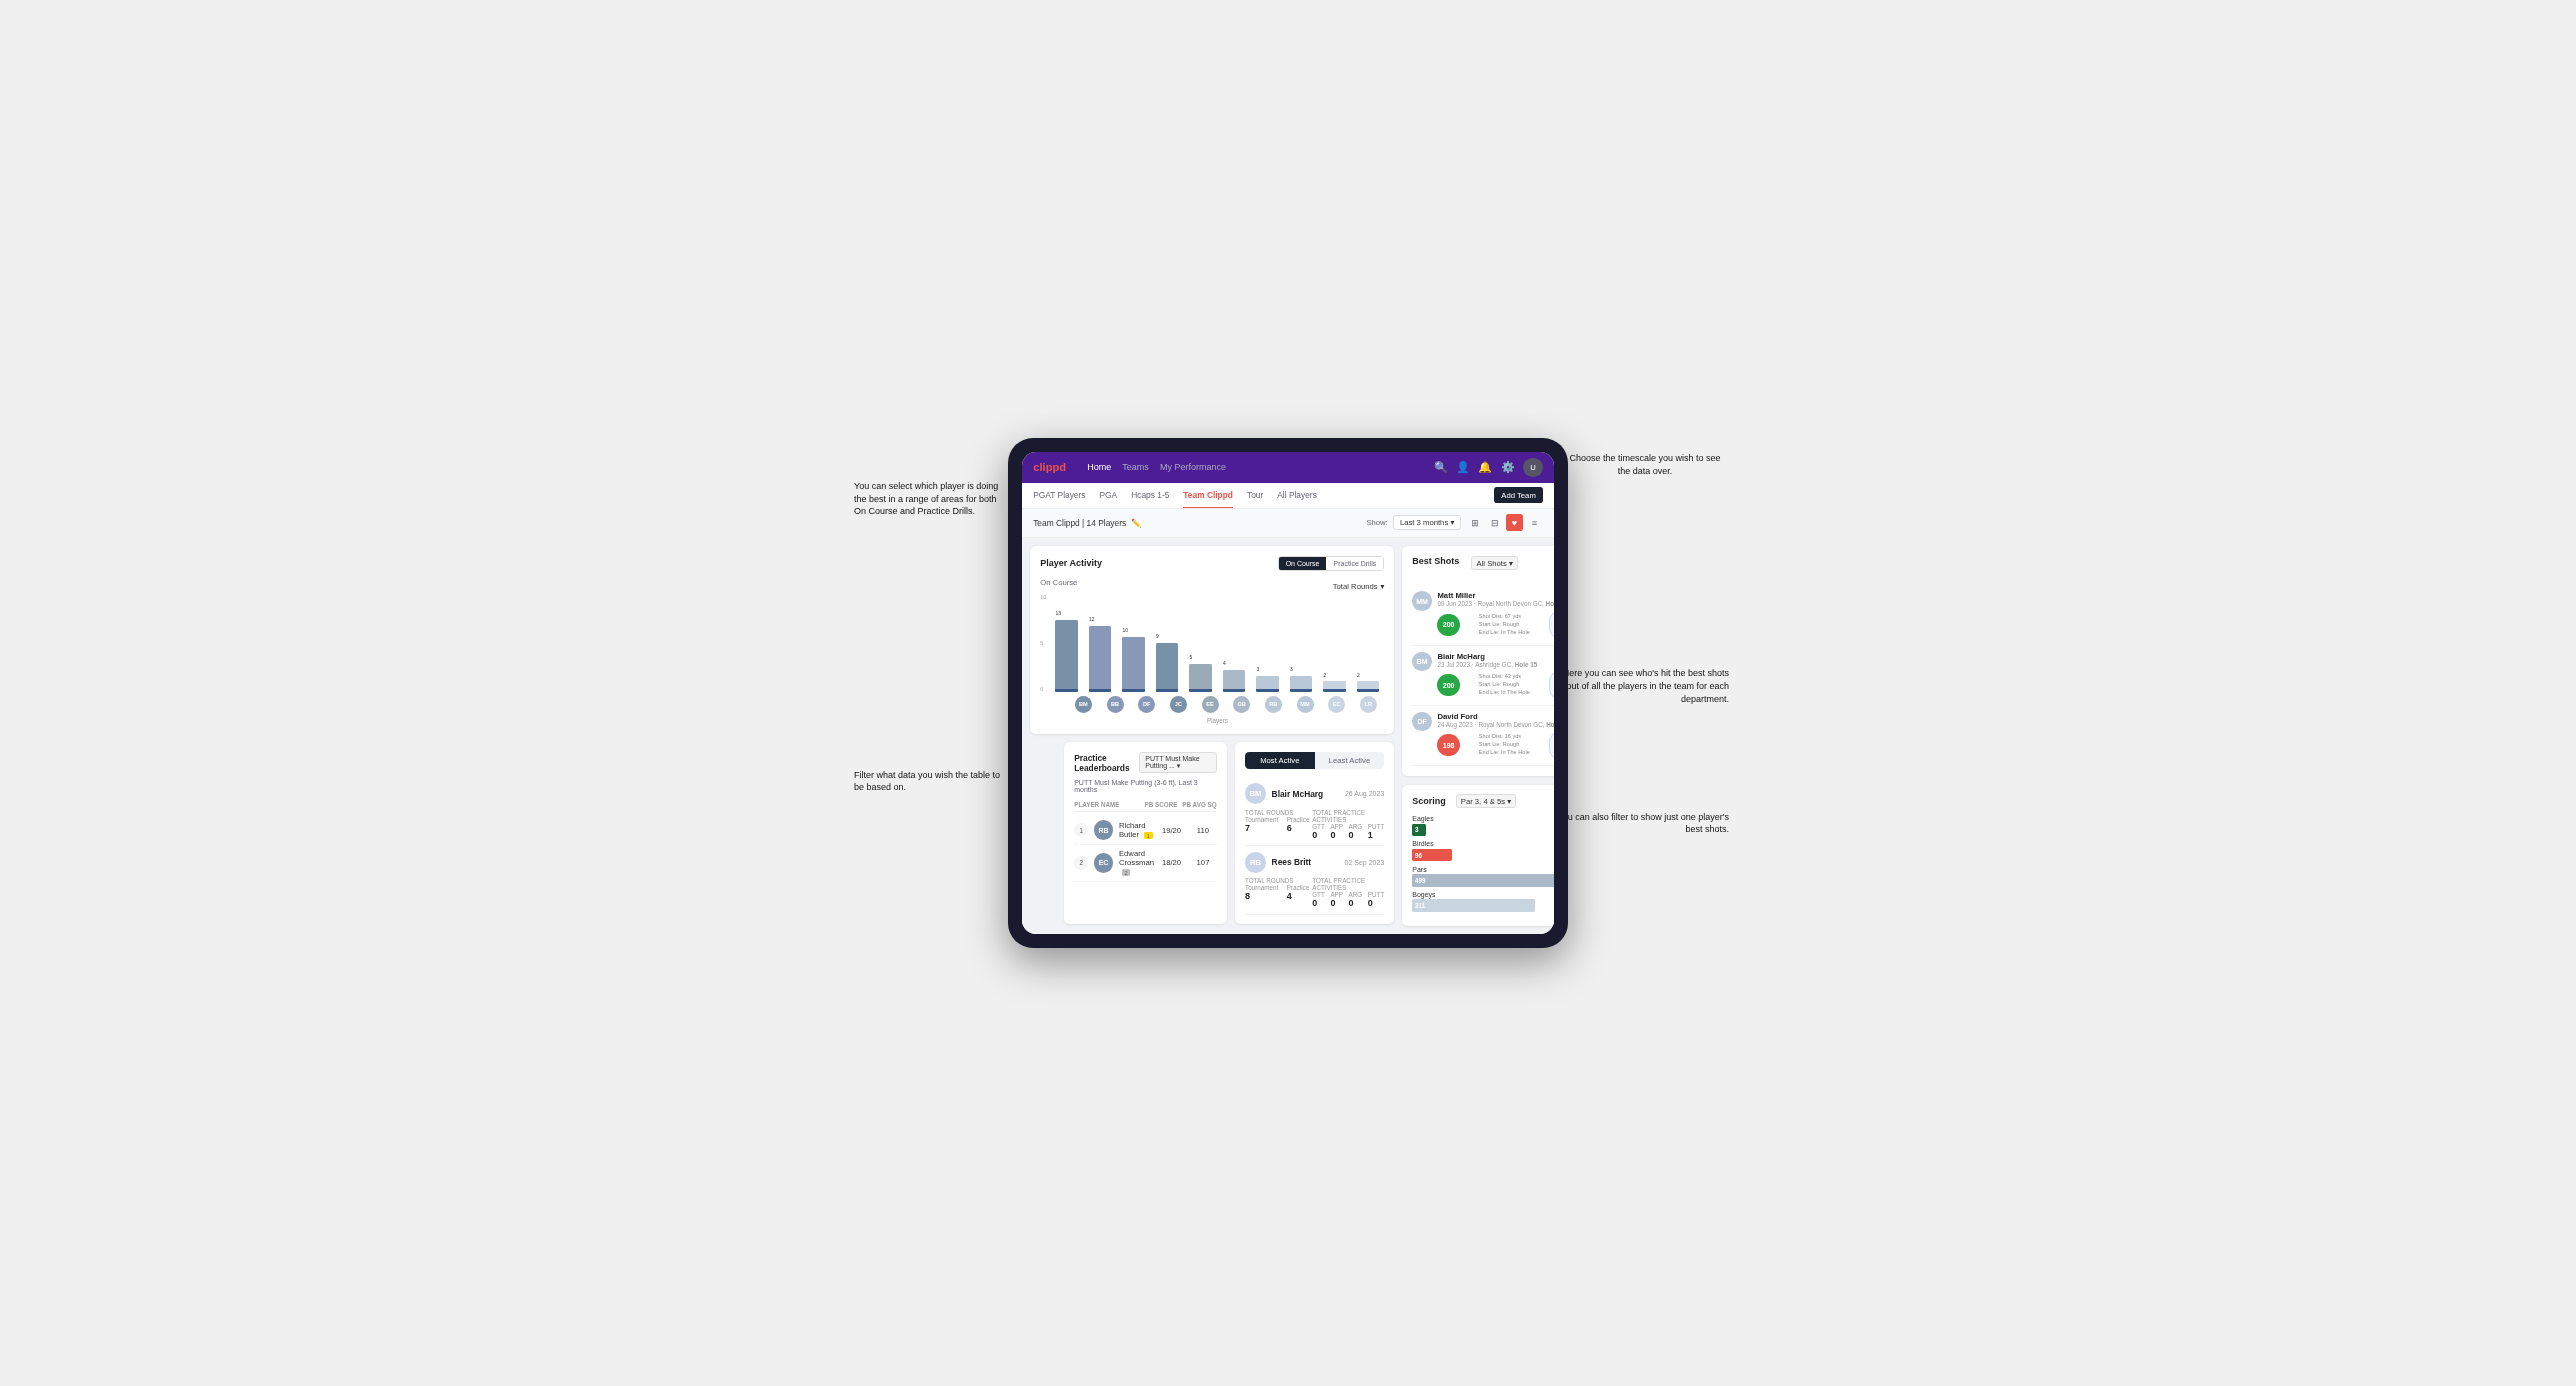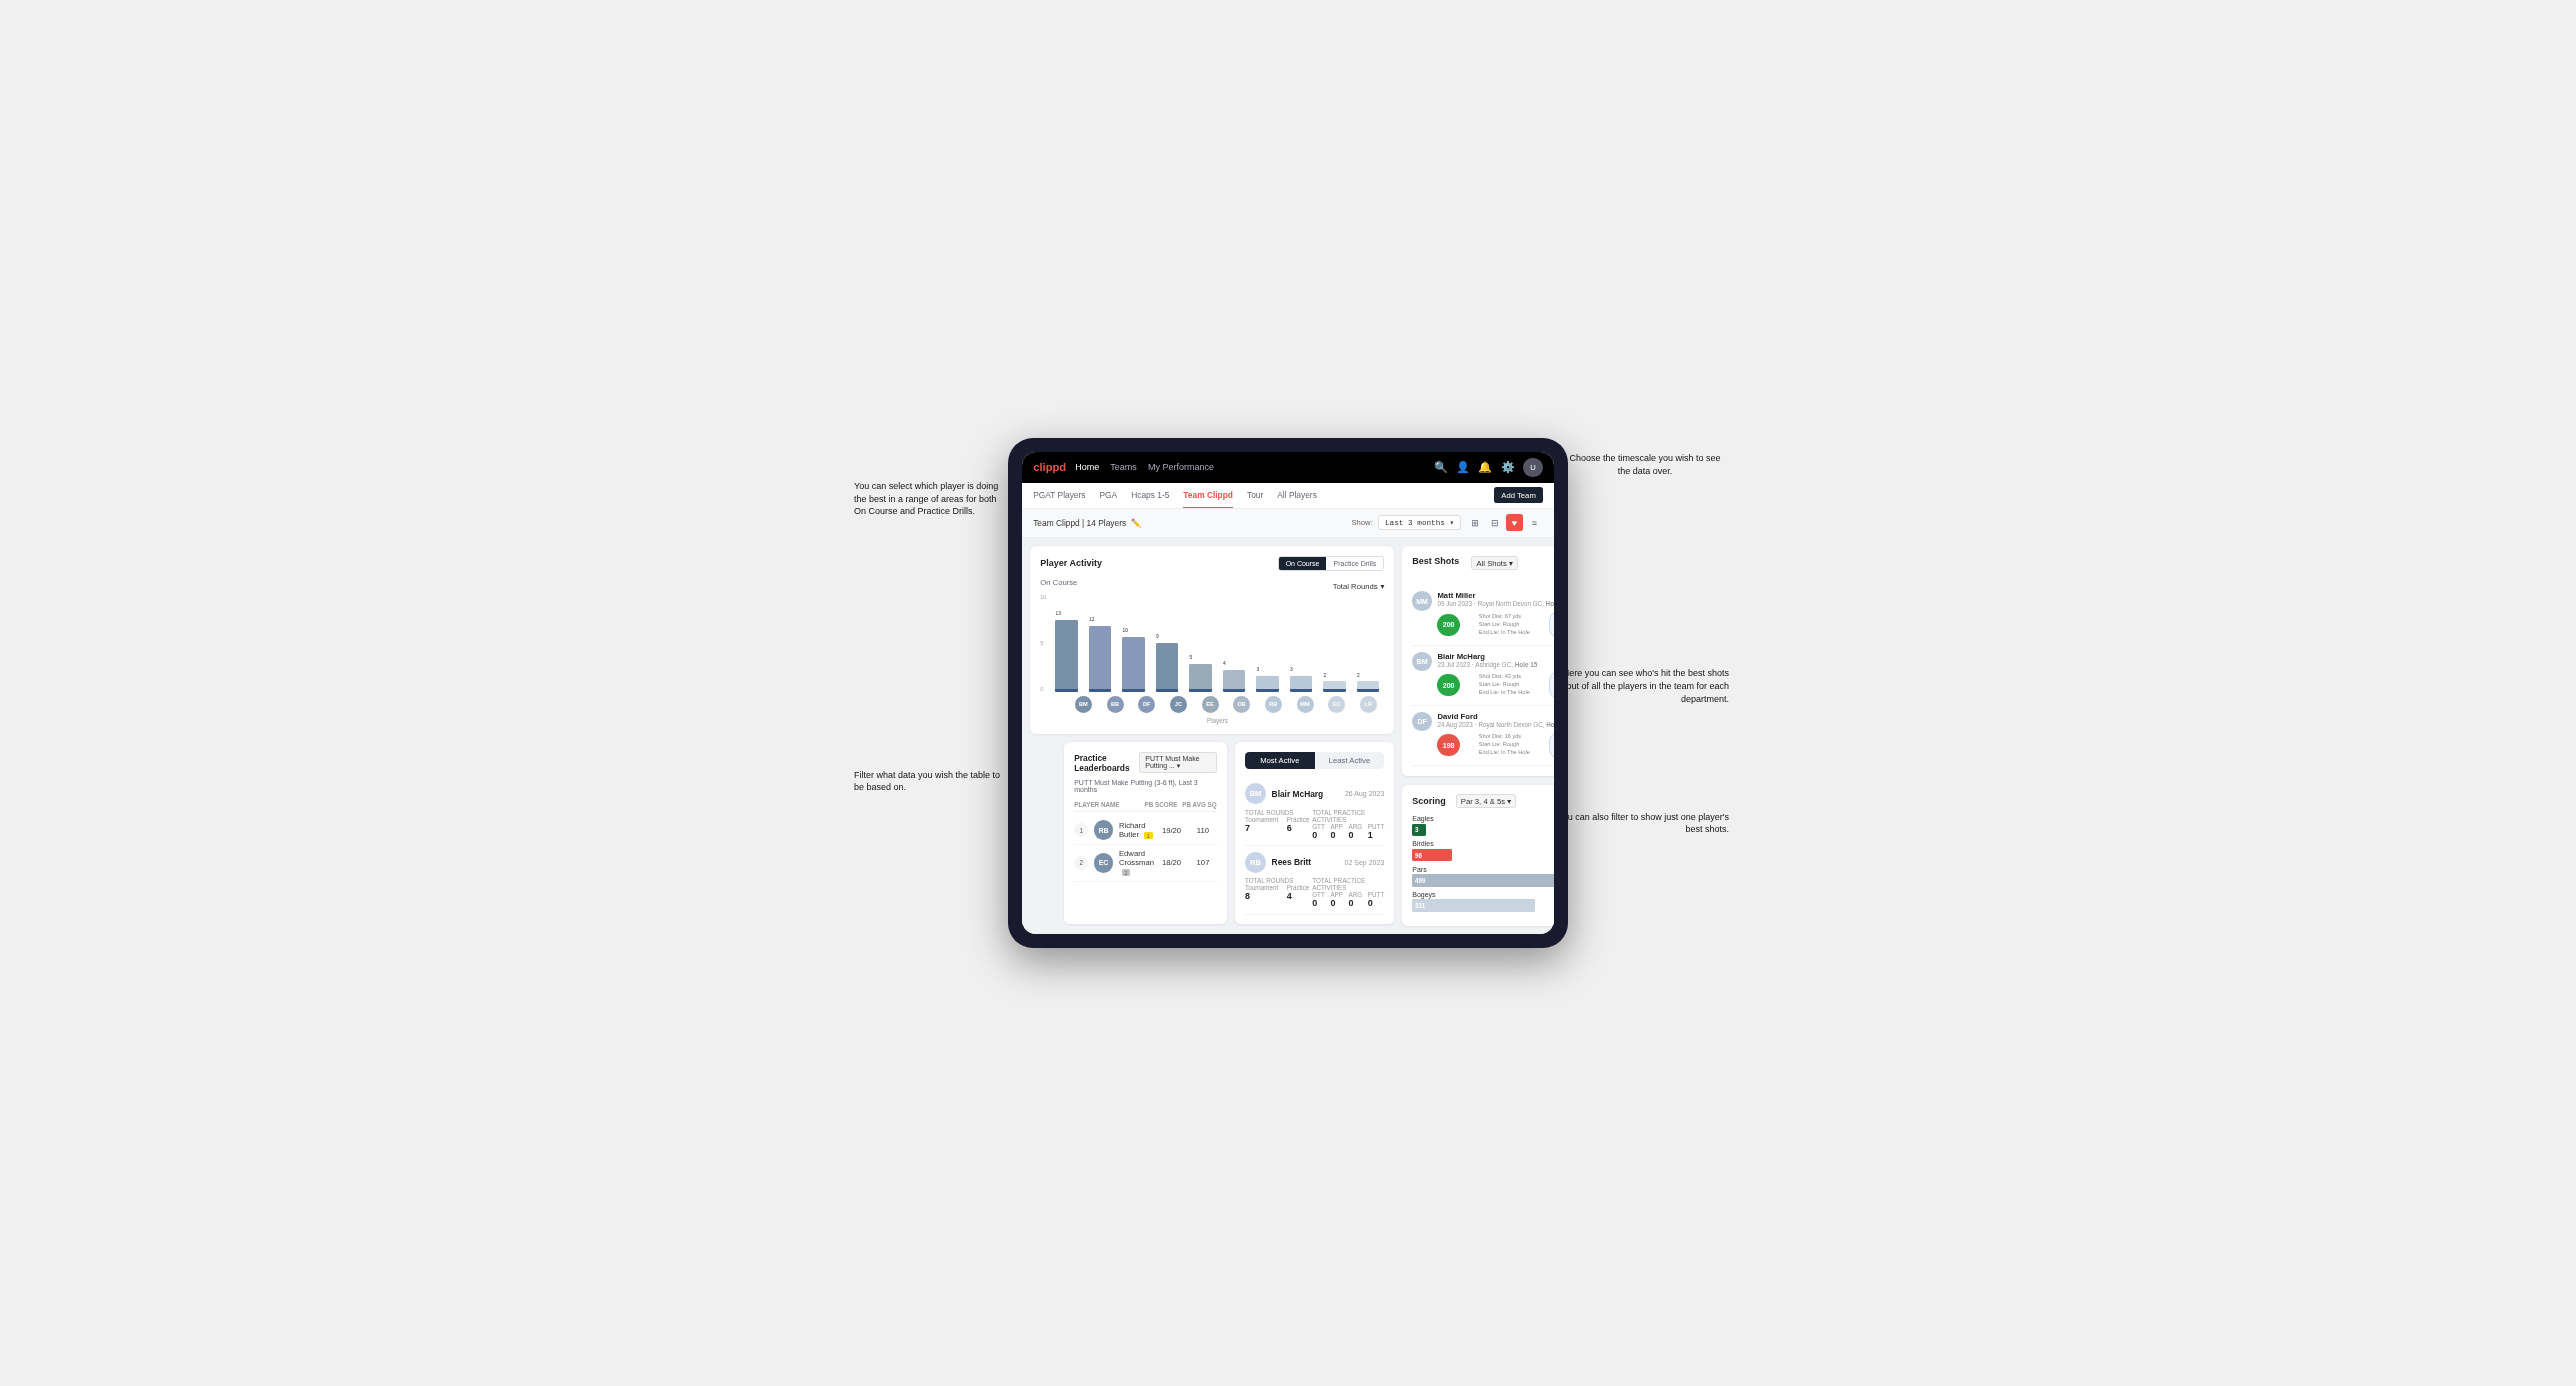--- a/index.html
+++ b/index.html
@@ -43,25 +43,25 @@
     }
 
     .tablet-screen {
       background: #fff;
       border-radius: 14px;
       overflow: hidden;
     }
 
     
     .top-nav {
-      background: #000000;
+      background: #4c1d95;
       display: flex;
       align-items: center;
       padding: 5.6px 11.2px;
-      gap: 2px;
+      gap: 14px;
     }
 
     .nav-logo {
       color: #e8534a;
       font-weight: 700;
       font-size: 11.2px;
       margin-right: 7px;
     }
 
     .nav-links {
@@ -170,21 +170,20 @@
     }
 
     .time-select {
       font-size: 7.7px;
       color: #333;
       background: #fff;
       border: 0.7px solid #ddd;
       padding: 2.1px 5.6px;
       border-radius: 2.8px;
       cursor: pointer;
-      font-family: Liberation Mono, monospace;
     }
 
     .view-icons {
       display: flex;
       gap: 2.8px;
       margin-left: 5.6px;
     }
 
     .view-icon-btn {
       width: 17px;

